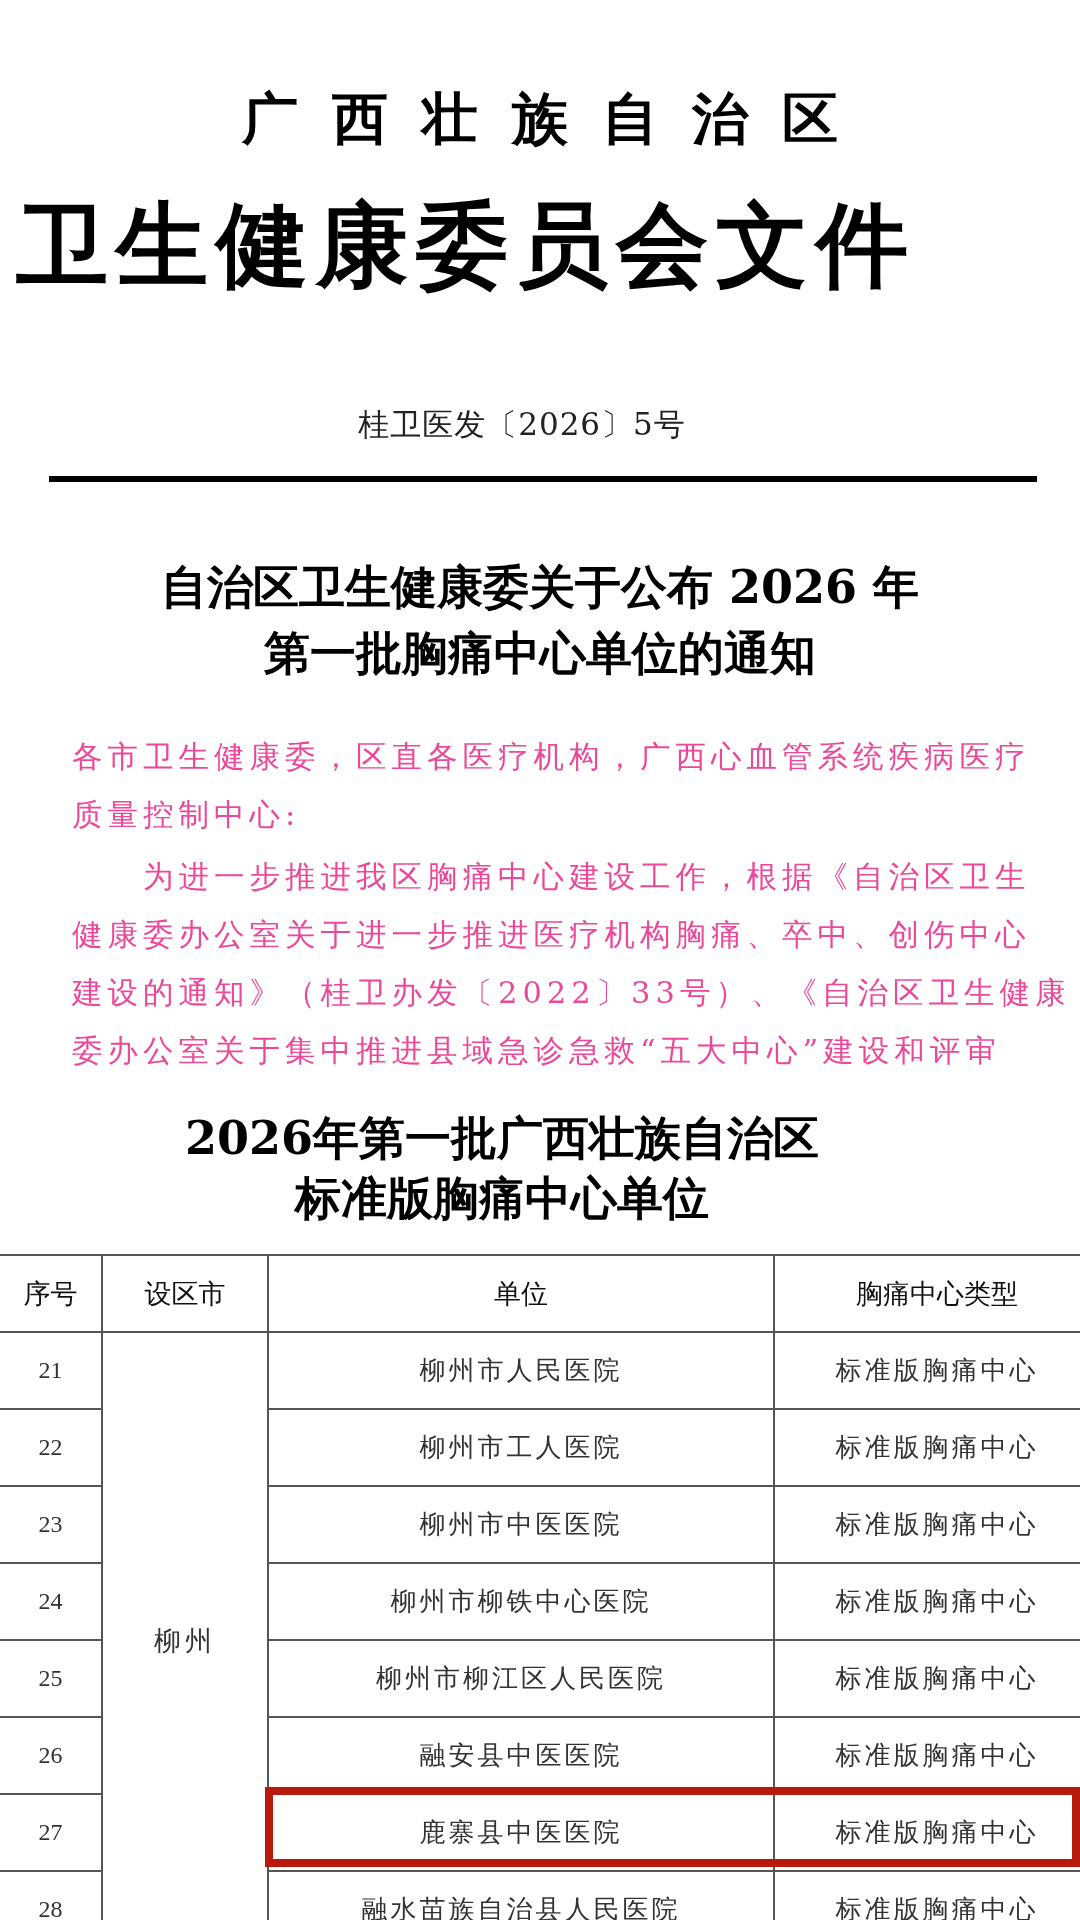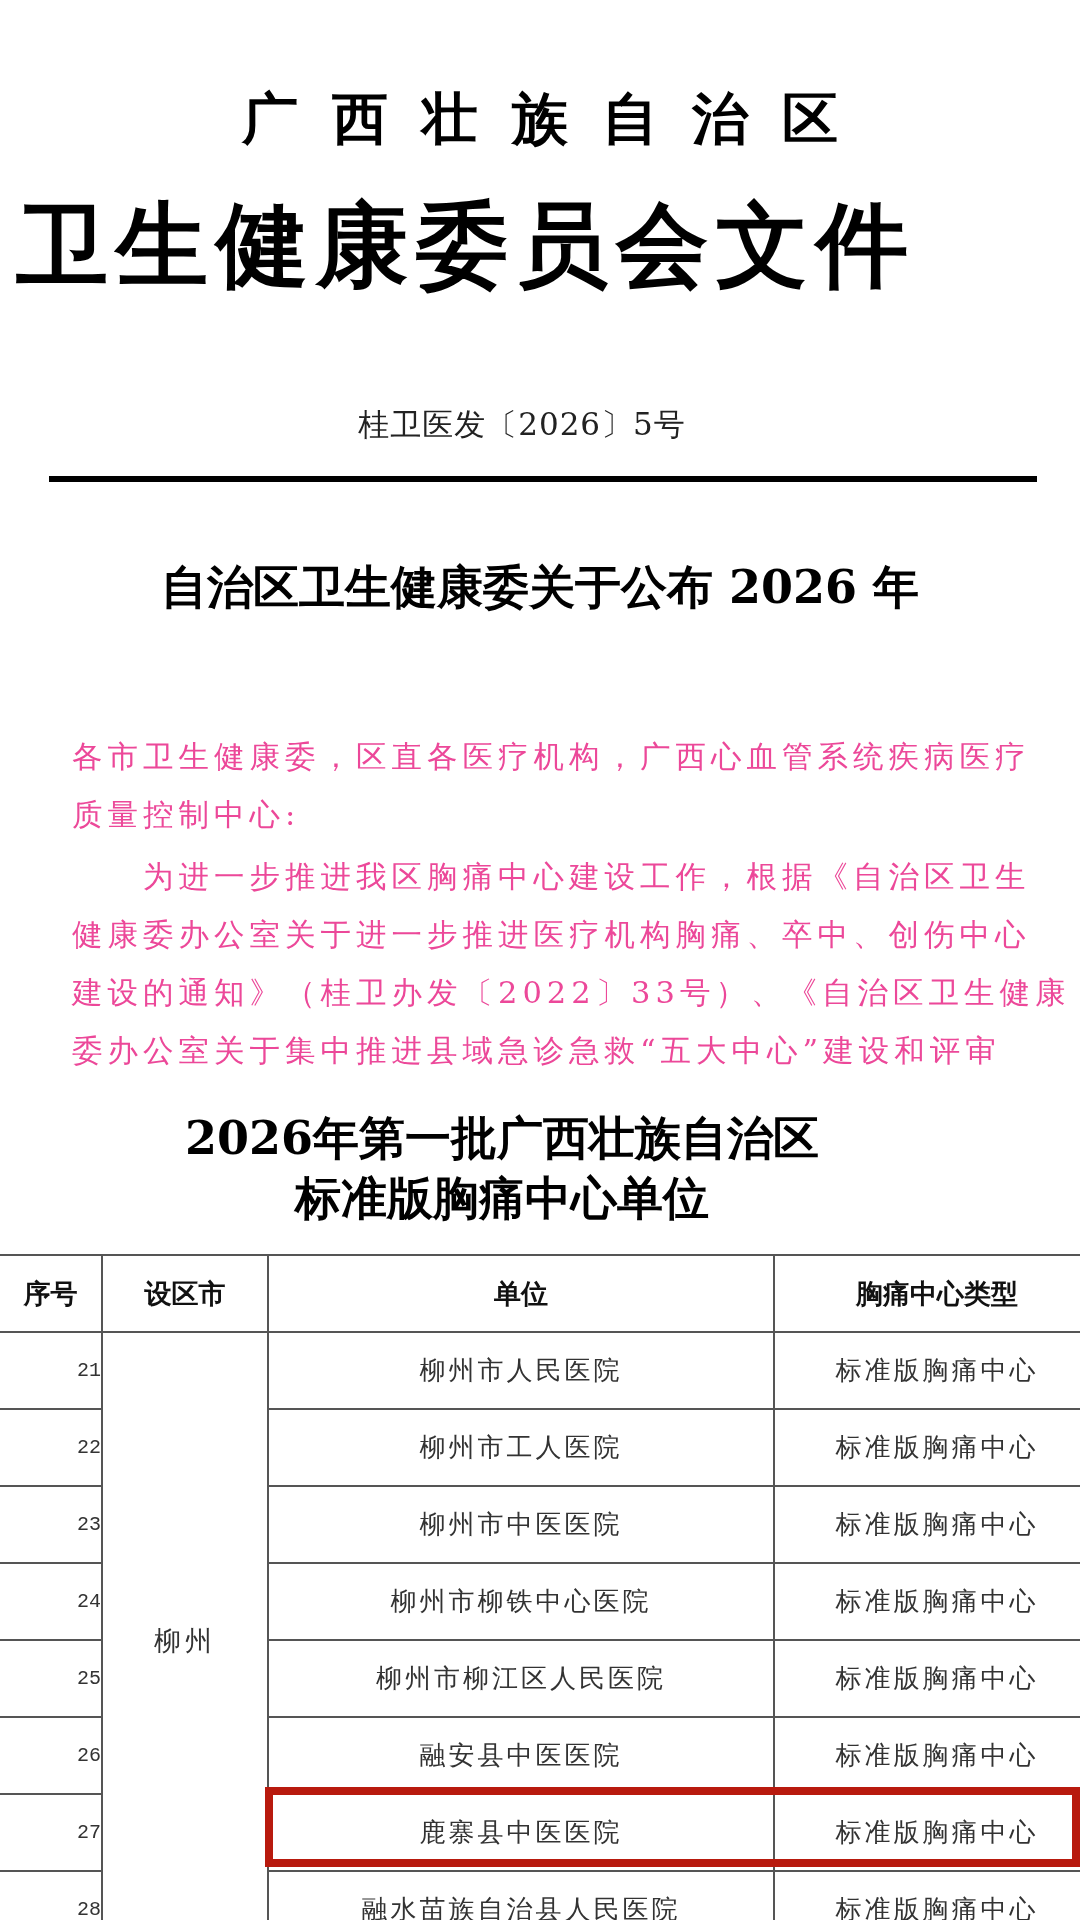--- a/index.html
+++ b/index.html
@@ -84,34 +84,33 @@
     }
     .tbl td, .tbl th {
       border: 2px solid #555;
       text-align: center;
       vertical-align: middle;
       padding: 0;
       height: 75px;
     }
     .tbl th {
       font-size: 27px;
-      font-weight: bold;
+      font-weight: normal;
       color: #111;
     }
     .tbl td {
       font-size: 26px;
       color: #333;
       letter-spacing: 3px;
       font-family: "DejaVu Serif", "Liberation Serif", serif;
     }
     .tbl td.num {
-      font-family: Liberation Mono, monospace;
-      font-size: 20px;
+      font-family: Liberation Serif, serif;
+      font-size: 24px;
       letter-spacing: 0;
-      text-align: right;
     }
     .tbl td.city {
       font-size: 27px;
       letter-spacing: 4px;
     }
     .tbl tr > :first-child { border-left: none; }
 
     .highlight-box {
       left: 265px; top: 1787px;
       width: 815px; height: 80px;
@@ -124,20 +123,21 @@
 </head>
 <body>
 
 <div class="abs header-line1">广西壮族自治区</div>
 <div class="abs header-line2">卫生健康委员会文件</div>
 <div class="abs doc-number">桂卫医发〔2026〕5号</div>
 <div class="abs doc-rule"></div>
 
 <div class="abs notice-title">
   <div>自治区卫生健康委关于公布 2026 年</div>
+  <div>第一批胸痛中心单位的通知</div>
 </div>
 
 <div class="abs body-text" style="top:728px;">各市卫生健康委，区直各医疗机构，广西心血管系统疾病医疗</div>
 <div class="abs body-text" style="top:786px;">质量控制中心:</div>
 <div class="abs body-text" style="top:848px;">　　为进一步推进我区胸痛中心建设工作，根据《自治区卫生</div>
 <div class="abs body-text" style="top:906px;">健康委办公室关于进一步推进医疗机构胸痛、卒中、创伤中心</div>
 <div class="abs body-text" style="top:964px;">建设的通知》（桂卫办发〔2022〕33号）、《自治区卫生健康</div>
 <div class="abs body-text" style="top:1022px;">委办公室关于集中推进县域急诊急救“五大中心”建设和评审</div>
 
 <div class="abs table-title">

